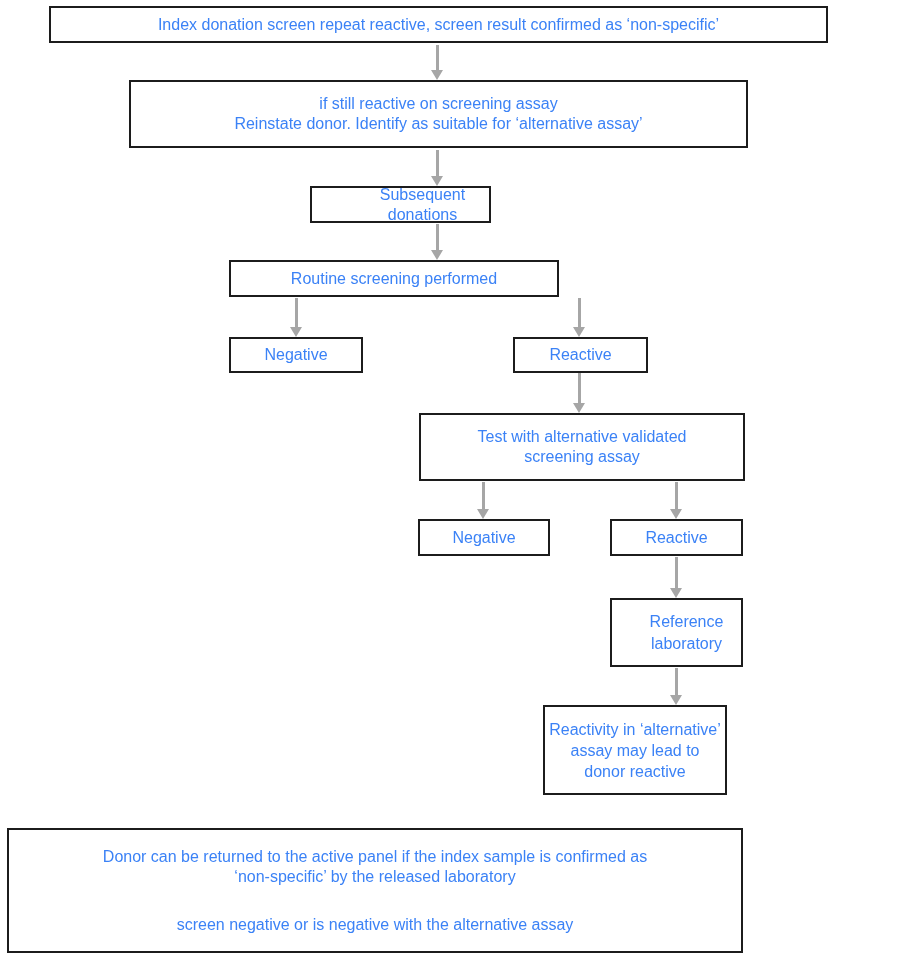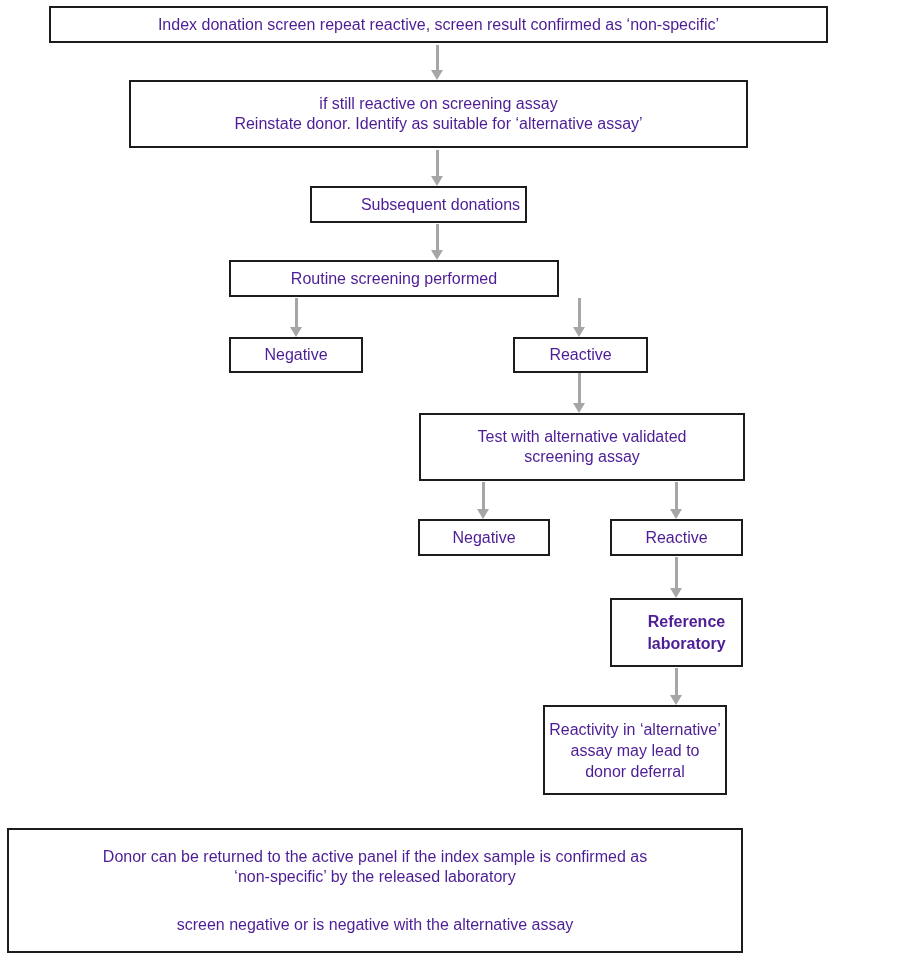--- a/index.html
+++ b/index.html
@@ -6,37 +6,37 @@
     margin: 0;
     padding: 0;
     background: #ffffff;
   }
   #canvas {
     position: relative;
     width: 901px;
     height: 972px;
     background: #ffffff;
     font-family: "Liberation Sans", "DejaVu Sans", sans-serif;
-    color: #4c1d95;
+    color: #3b82f6;
   }
   .box {
     position: absolute;
     box-sizing: border-box;
     border: 2px solid #1c1c1c;
     background: #ffffff;
     display: flex;
     flex-direction: column;
     align-items: center;
     justify-content: center;
     text-align: center;
     font-size: 16px;
     line-height: 20px;
   }
   .box .line { display: block; }
-  .bold { font-weight: bold; line-height: 22px; padding-left: 20px; }
+  .bold { font-weight: normal; line-height: 22px; padding-left: 20px; }
   .arrow {
     position: absolute;
     width: 13px;
   }
   .arrow-stem {
     position: absolute;
     left: 5px;
     top: 0;
     bottom: 9px;
     width: 3px;
@@ -72,21 +72,21 @@
   <div class="box" style="left:129px; top:80px; width:619px; height:68px;">
     <span class="line">if still reactive on screening assay</span>
     <span class="line">Reinstate donor. Identify as suitable for ‘alternative assay’</span>
   </div>
 
   <div class="arrow" style="left:431px; top:150px; height:36px;">
     <div class="arrow-stem"></div>
     <div class="arrow-head"></div>
   </div>
 
-  <div class="box" style="left:310px; top:186px; width:217px; height:37px;padding-left:44px;">
+  <div class="box" style="left:310px; top:186px; width:181px; height:37px;padding-left:44px;">
     <span class="line">Subsequent donations</span>
   </div>
 
   <div class="arrow" style="left:431px; top:224px; height:36px;">
     <div class="arrow-stem"></div>
     <div class="arrow-head"></div>
   </div>
 
   <div class="box" style="left:229px; top:260px; width:330px; height:37px;">
     <span class="line">Routine screening performed</span>
@@ -149,21 +149,21 @@
   </div>
 
   <div class="arrow" style="left:670px; top:668px; height:37px;">
     <div class="arrow-stem"></div>
     <div class="arrow-head"></div>
   </div>
 
   <div class="box" style="left:543px; top:705px; width:184px; height:90px; line-height:21px;">
     <span class="line">Reactivity in ‘alternative’</span>
     <span class="line">assay may lead to</span>
-    <span class="line">donor deferral</span>
+    <span class="line">donor reactive</span>
   </div>
 
   <div class="box" style="left:7px; top:828px; width:736px; height:125px;">
     <div class="note-para">
       <span class="line">Donor can be returned to the active panel if the index sample is confirmed as</span>
       <span class="line">‘non-specific’ by the released laboratory</span>
     </div>
     <div class="note-para">
       <span class="line">screen negative or is negative with the alternative assay</span>
     </div>

